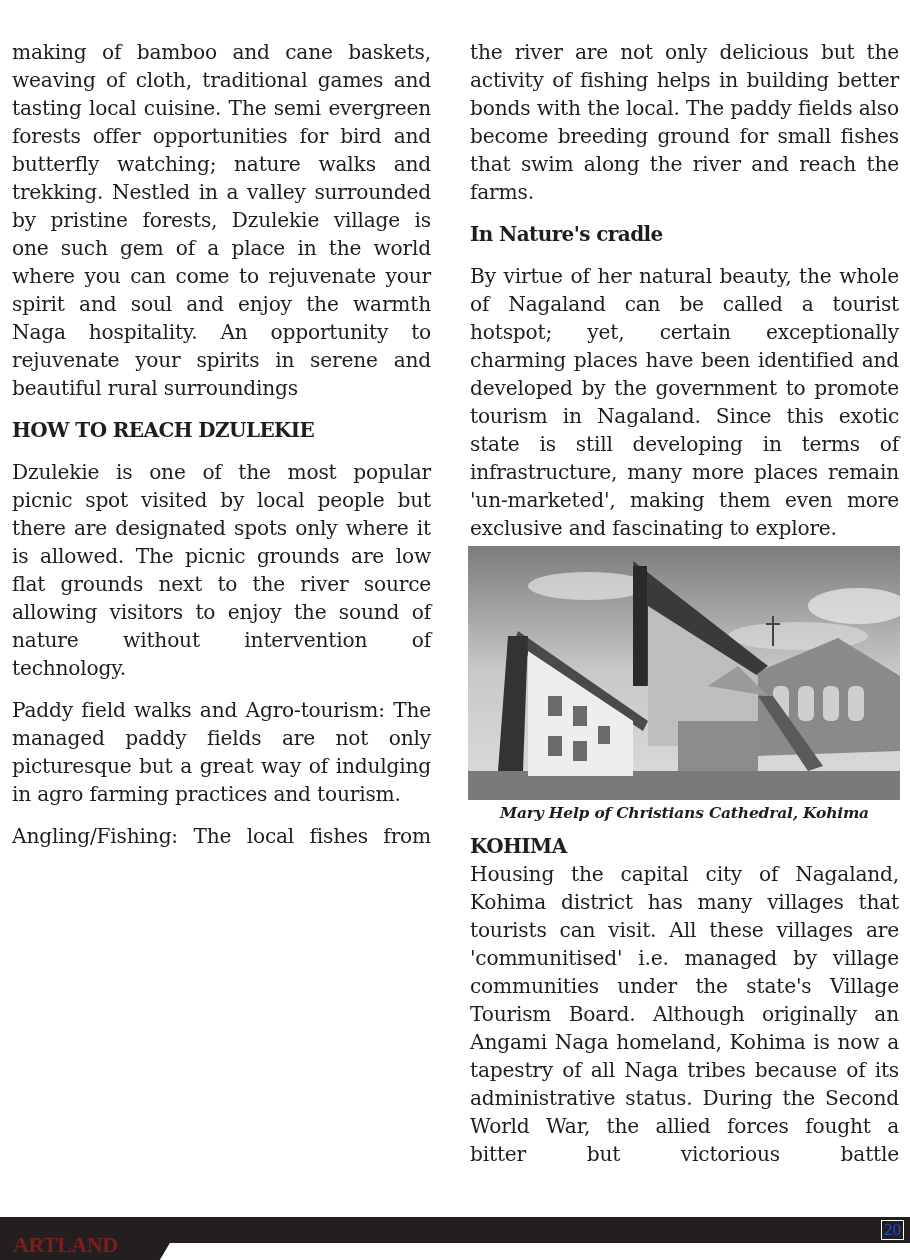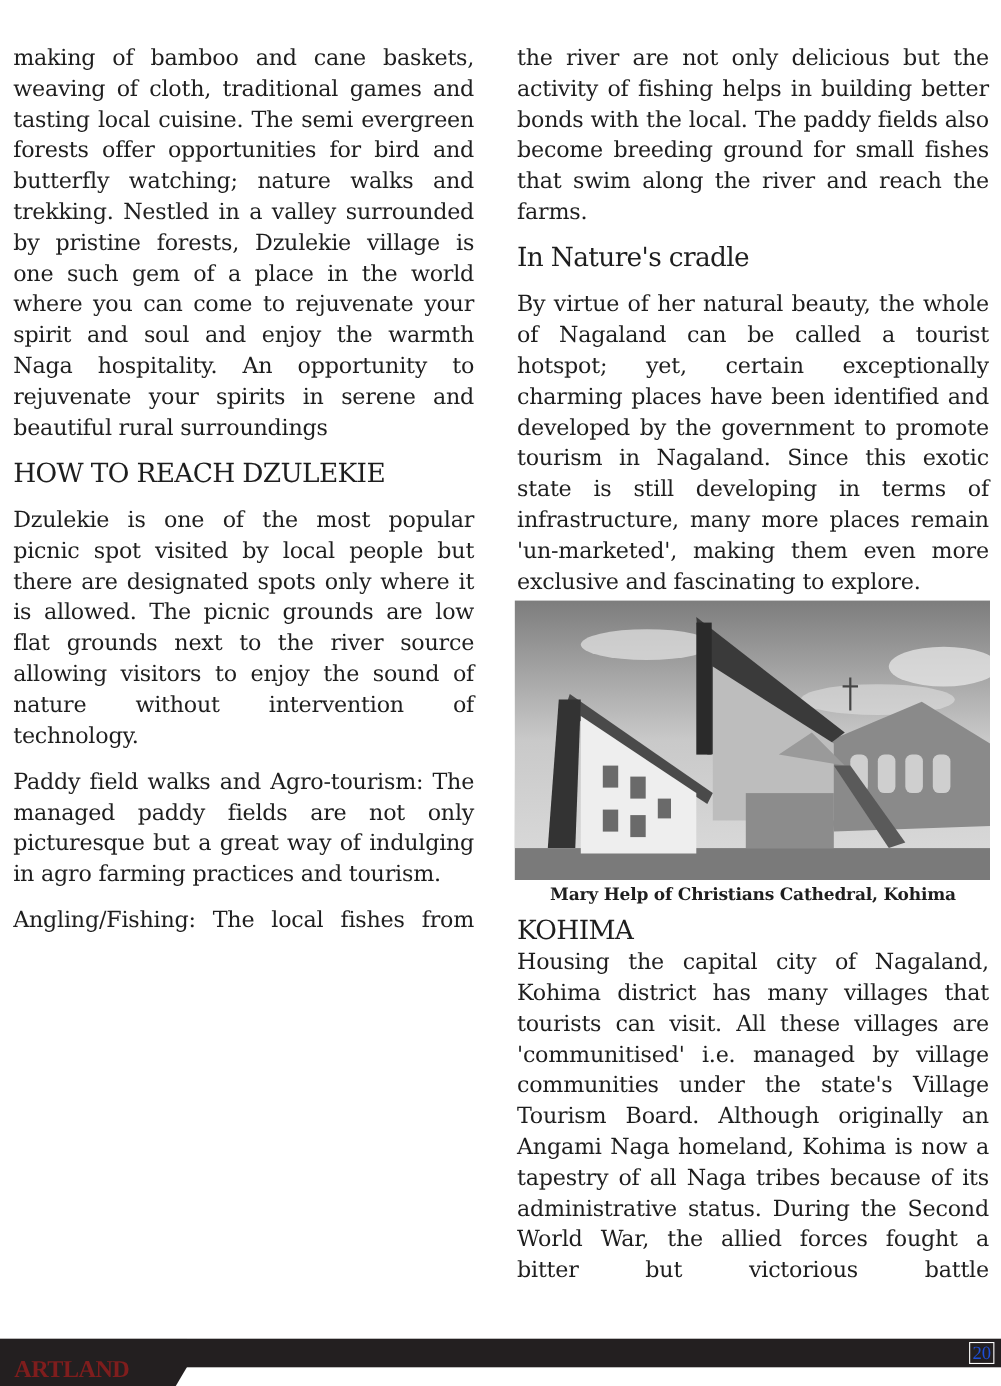--- a/index.html
+++ b/index.html
@@ -11,32 +11,32 @@
   .col {
     position: absolute; top: 38px;
     font-size: 20.2px; line-height: 28px;
     text-align: justify;
     letter-spacing: -0.2px;
   }
   .col-left { left: 12px; width: 419px; }
   .col-right { left: 470px; width: 429px; }
   .col p { margin: 0 0 14px 0; }
   .col h3 {
-    margin: 0 0 14px 0; font-size: 24px; line-height: 28px;
-    font-weight: normal; letter-spacing: -0.6px; text-align: left;
+    margin: 0 0 14px 0; font-size: 20px; line-height: 28px;
+    font-weight: bold; letter-spacing: -0.6px; text-align: left;
   }
   .col h3.tight { margin-bottom: 0; }
   .photo {
     width: 432px; height: 254px; margin: 4px 0 0 -2px;
     position: relative; overflow: hidden;
     background: linear-gradient(180deg, #8f8f8f 0%, #b8b8b8 35%, #d4d4d4 55%, #9a9a9a 80%, #7a7a7a 100%);
   }
   .photo svg { display: block; }
   .caption {
-    font-weight: bold; font-size: 15.5px; line-height: 22px;
+    font-style: italic; font-weight: bold; font-size: 15.5px; line-height: 22px;
     text-align: center; margin: 2px 0 8px 0; letter-spacing: -0.2px;
   }
   .footer-bar {
     position: absolute; left: 0; top: 1217px; width: 910px; height: 26px;
     background: #231f20;
   }
   .footer-tab {
     position: absolute; left: 0; top: 1217px; width: 170px; height: 43px;
     background: #231f20;
     clip-path: polygon(0 0, 100% 0, 100% 60%, 94% 100%, 0 100%);

